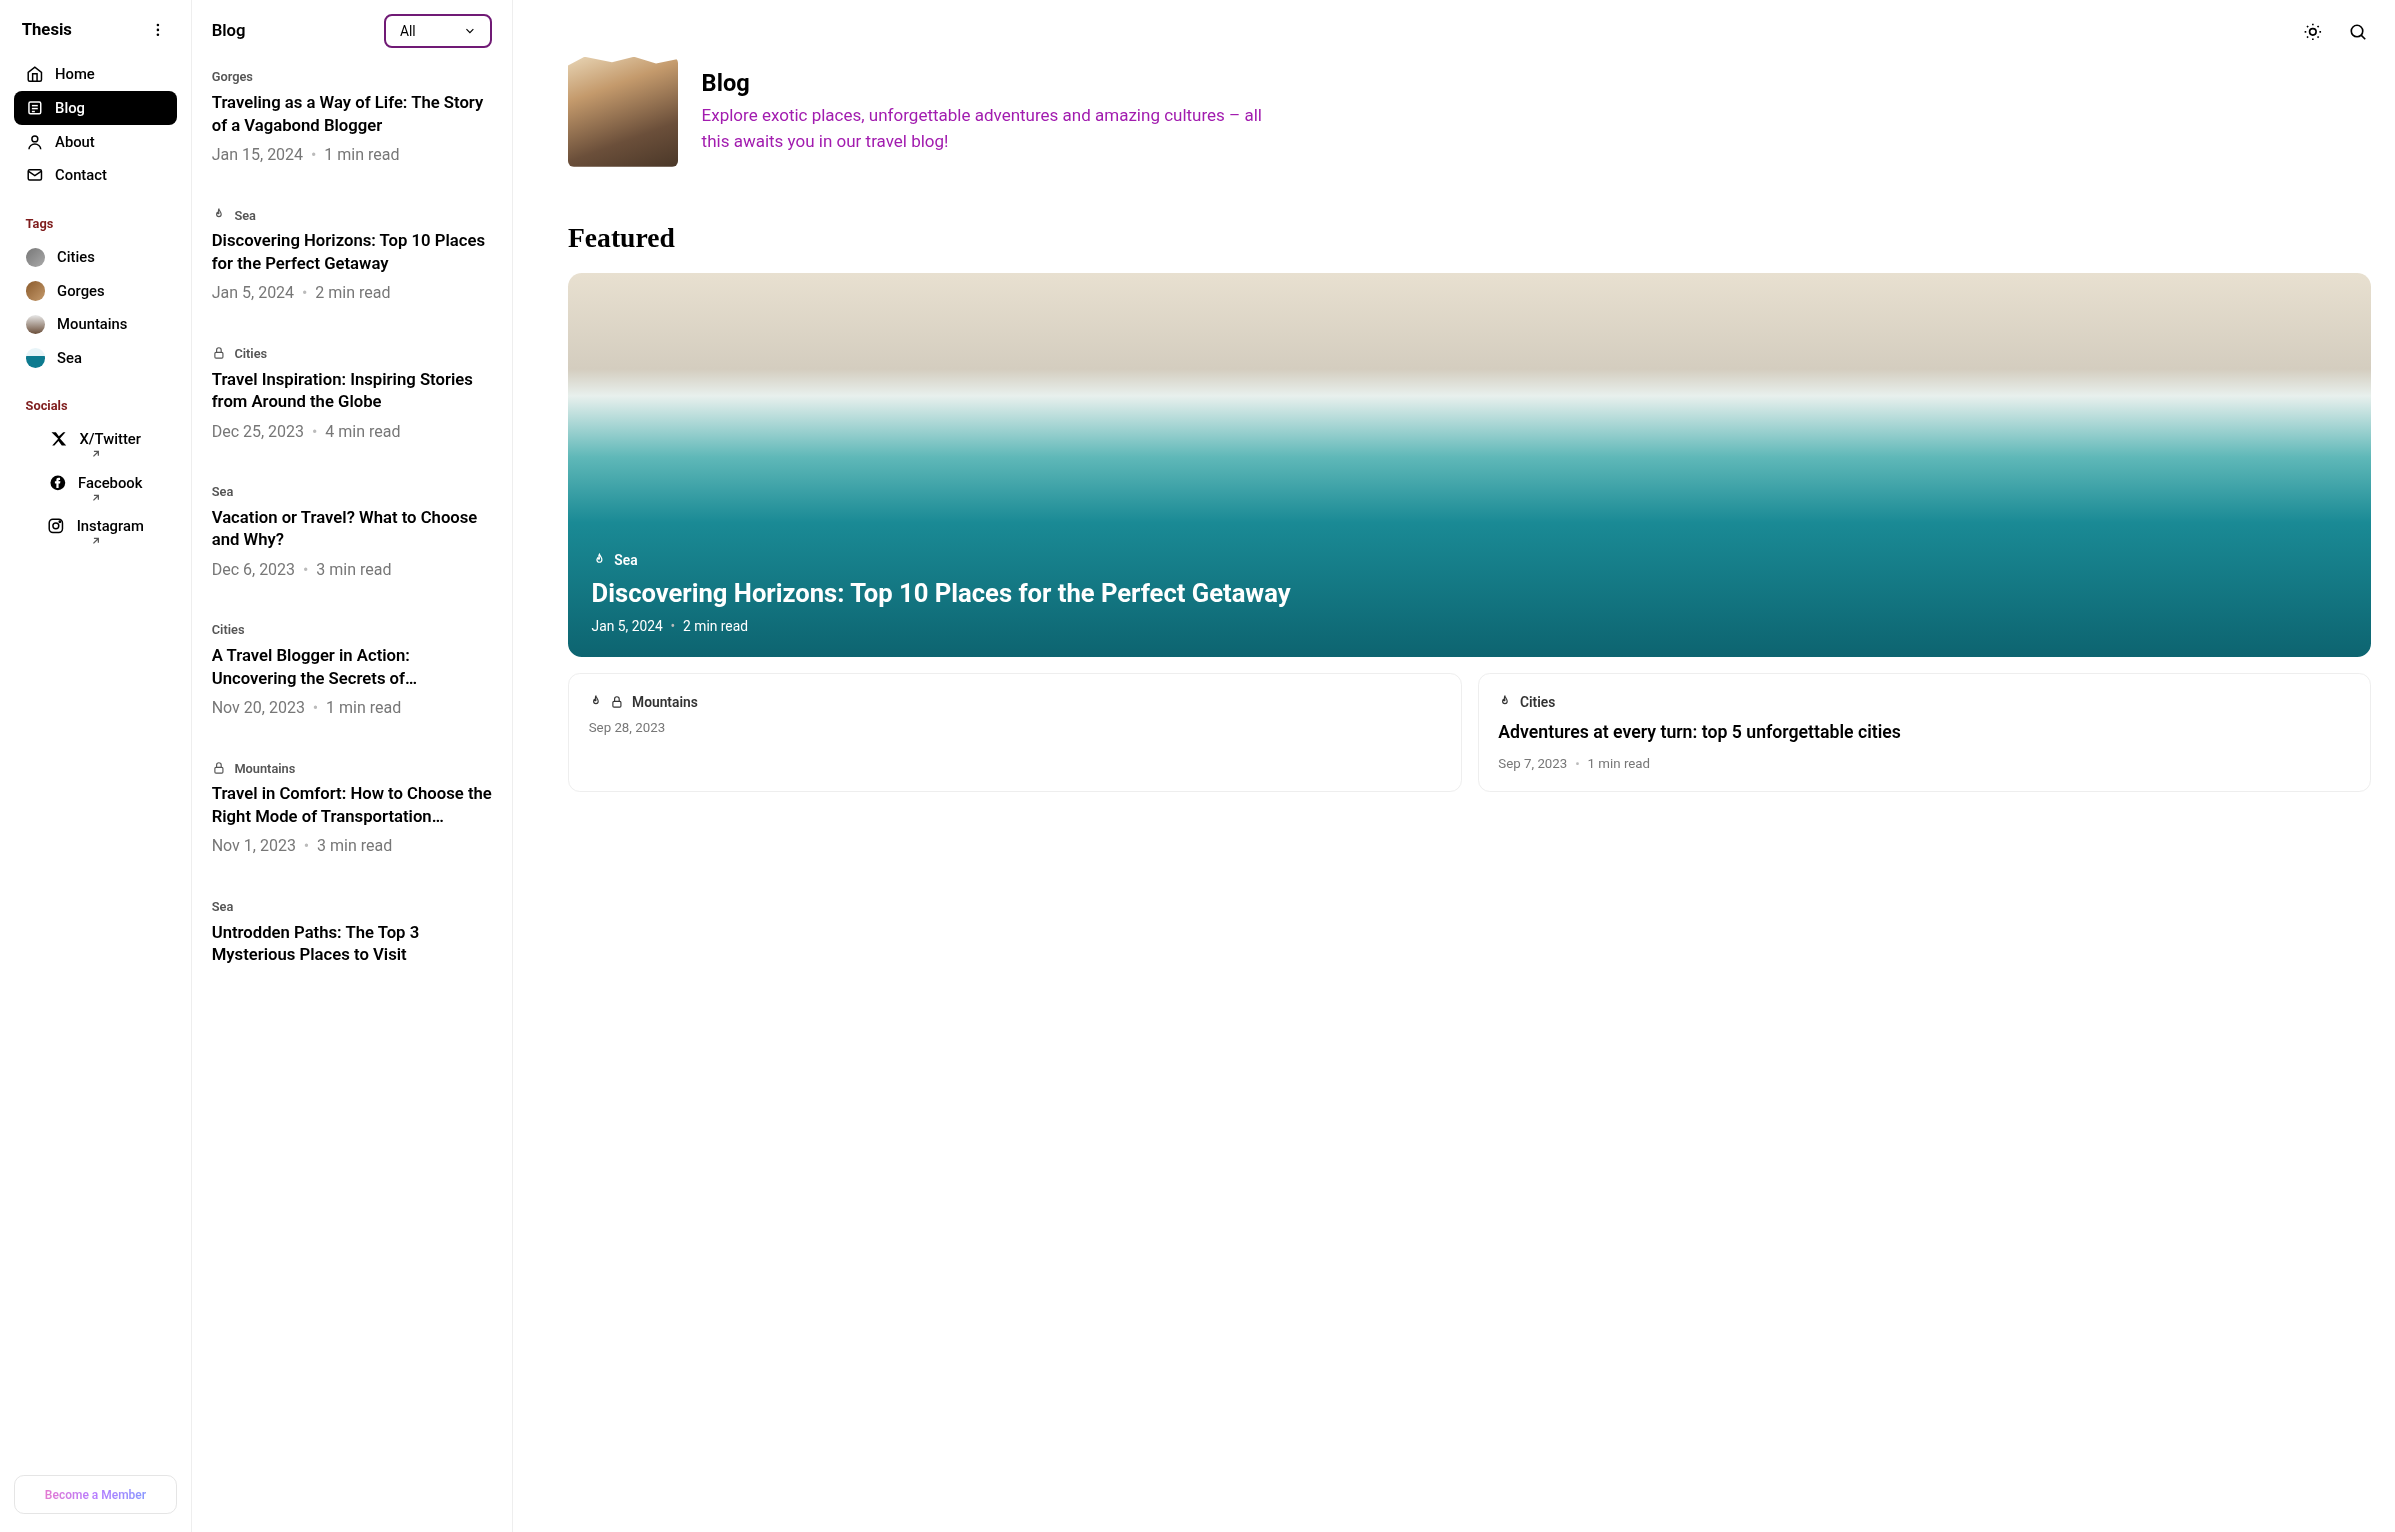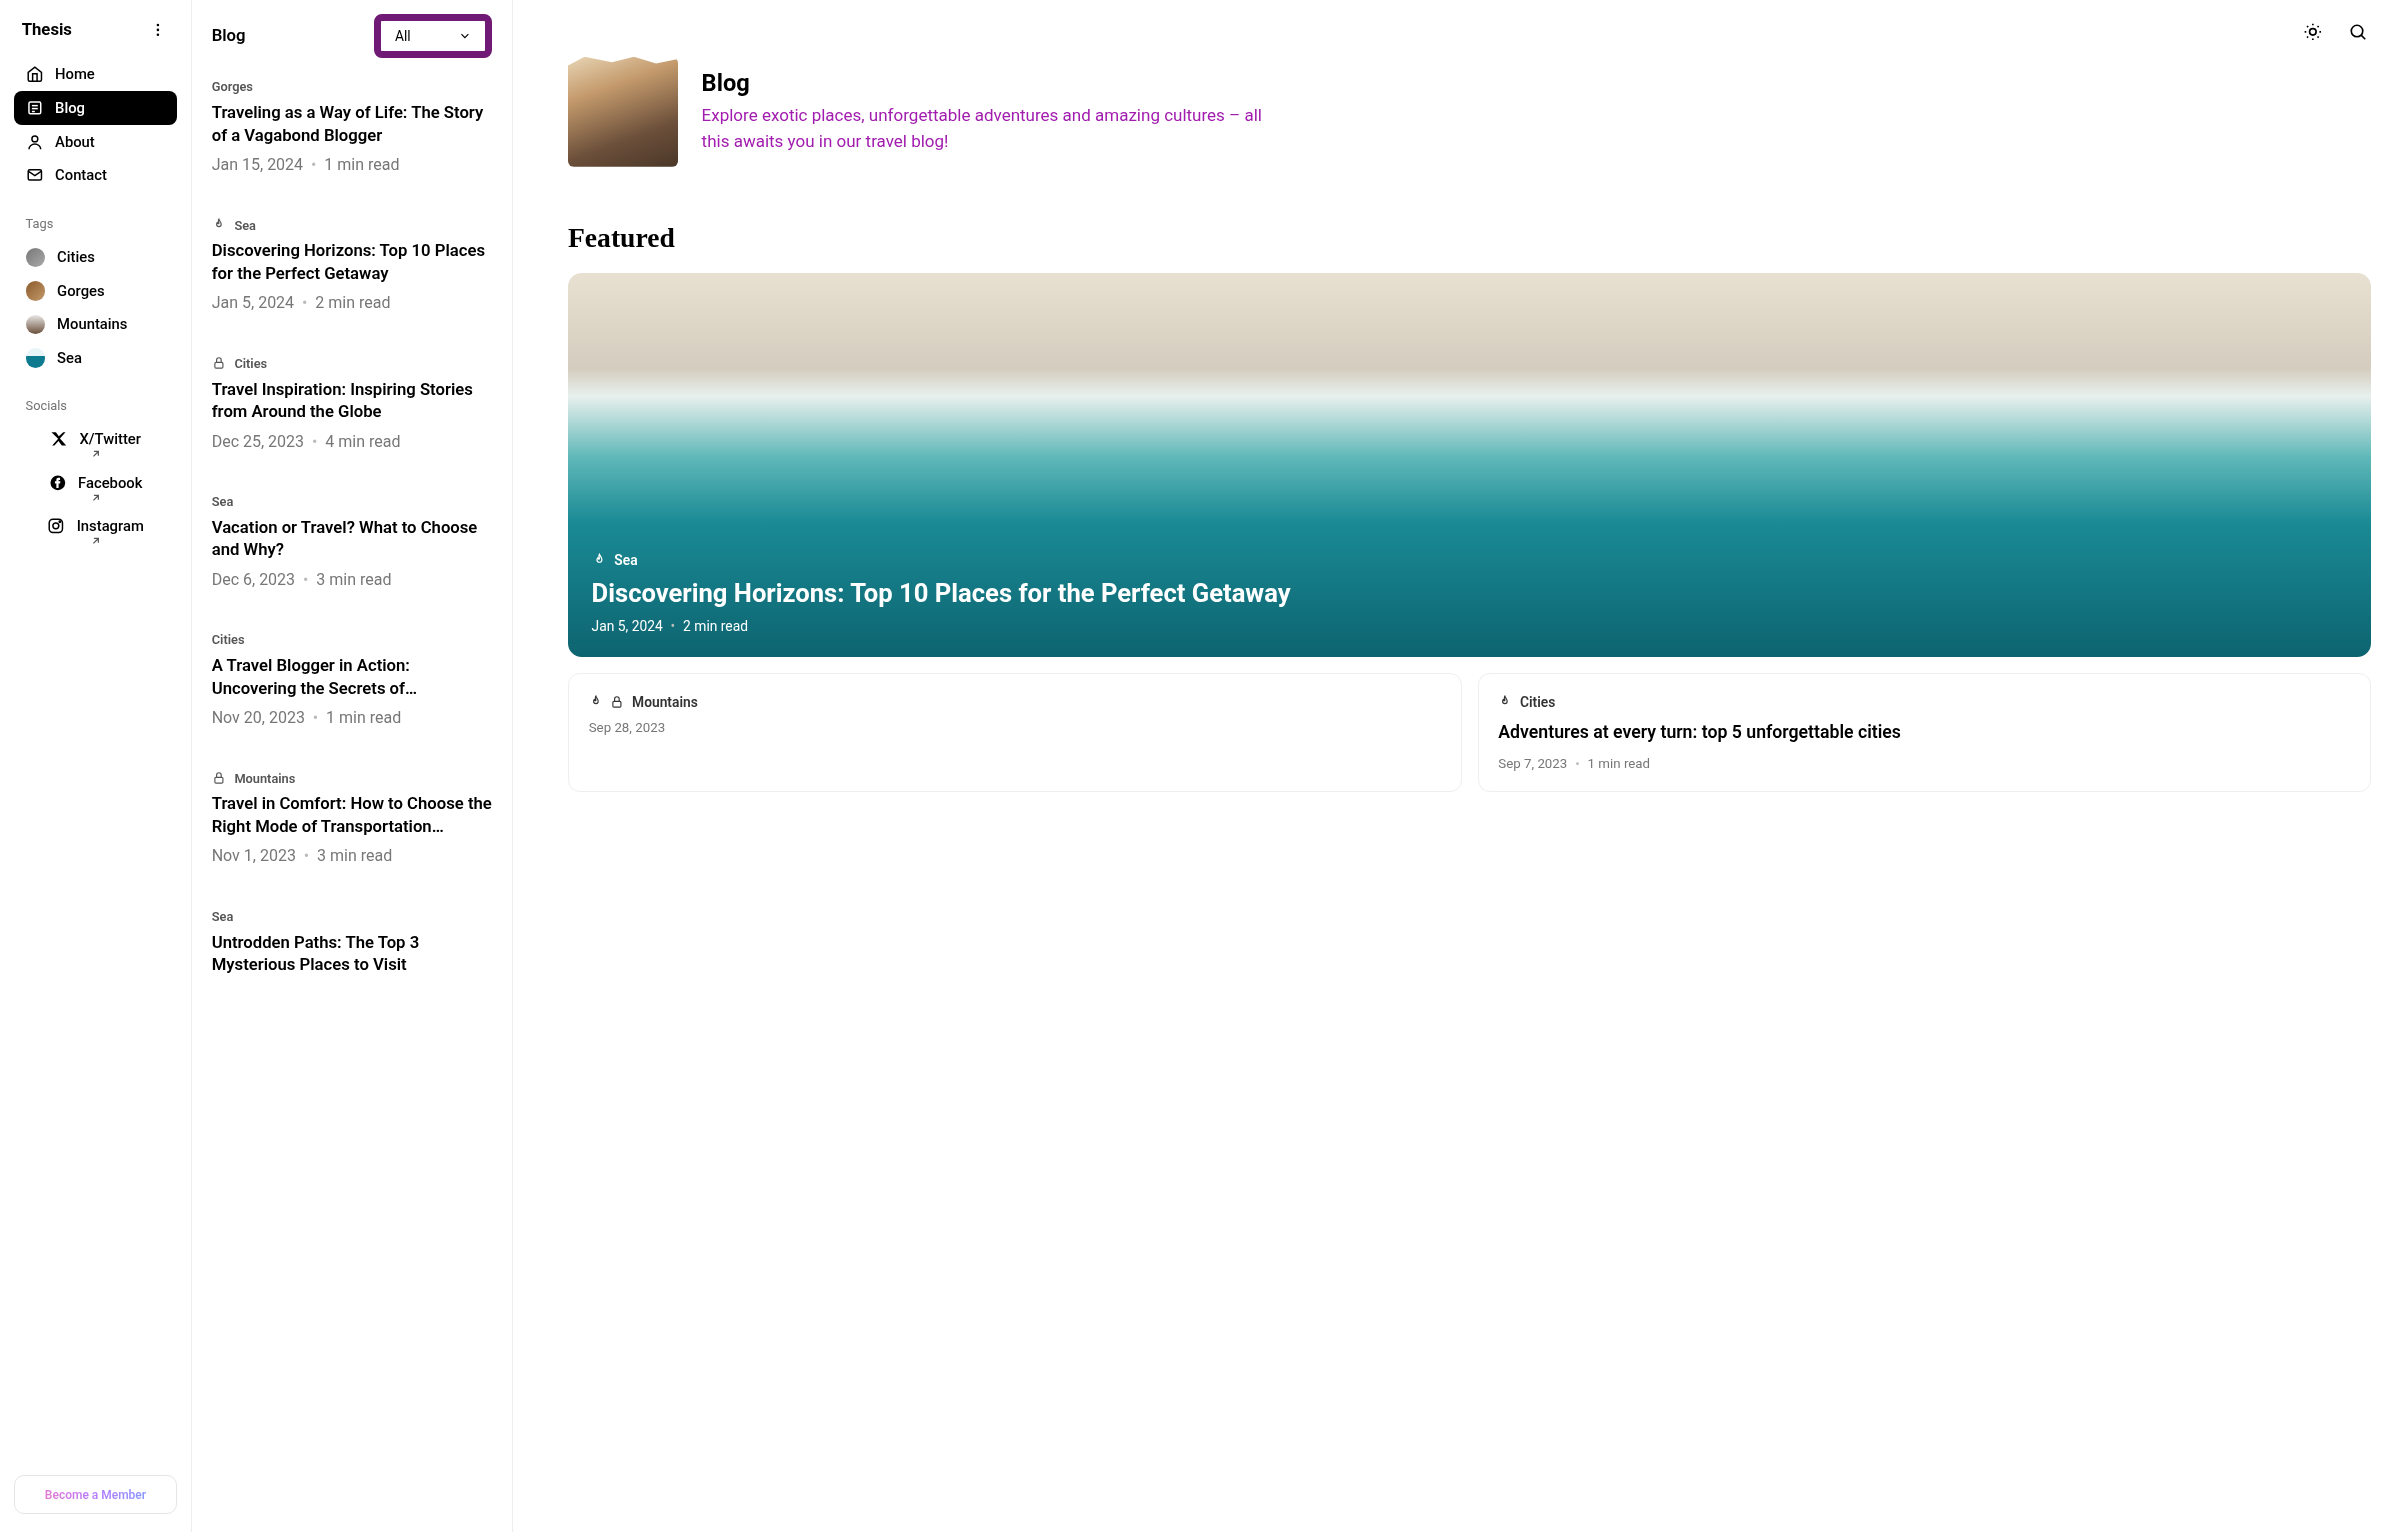--- a/index.html
+++ b/index.html
@@ -8,38 +8,38 @@
 
 
 .sidebar { width: 192px; border-right: 1px solid #eee; padding: 17.7px 13.8px; display: flex; flex-direction: column; background: #fff; }
 .sidebar-header { display: flex; justify-content: space-between; align-items: center; padding: 0 7.9px 15.8px 7.9px; }
 .site-title { font-weight: 700; font-size: 16.7px; }
 .more-btn { background: none; border: none; cursor: pointer; padding: 3.9px; color: #000; }
 .nav-list { list-style: none; margin-bottom: 23.6px; }
 .nav-item { display: flex; align-items: center; gap: 11.8px; padding: 7.9px 11.8px; border-radius: 7.9px; cursor: pointer; font-size: 14.8px; font-weight: 500; }
 .nav-item.active { background: #000; color: #fff; }
 .nav-icon { width: 17.7px; height: 17.7px; display: flex; align-items: center; justify-content: center; }
-.section-label { font-size: 12.8px; color: #737373; padding: 0 11.8px 9.9px; font-weight: 400; }
+.section-label { font-size: 12.8px; color: #7f1d1d; padding: 0 11.8px 9.9px; font-weight: 700; }
 .tag-list, .social-list { list-style: none; margin-bottom: 23.6px; }
 .tag-item { display: flex; align-items: center; gap: 11.8px; padding: 6.9px 11.8px; cursor: pointer; font-size: 14.8px; font-weight: 500; }
 .tag-thumb { width: 19.7px; height: 19.7px; border-radius: 50%; background: #ccc; }
 .tag-thumb.cities { background: linear-gradient(135deg,#777,#aaa); }
 .tag-thumb.gorges { background: linear-gradient(135deg,#8b5a2b,#c49a6c); }
 .tag-thumb.mountains { background: linear-gradient(180deg,#e8e8e8,#6b4f3a); }
 .tag-thumb.sea { background: linear-gradient(180deg,#e8f4f8 40%,#0d7a8f 40%); }
 .social-item { display: flex; align-items: center; justify-content: space-between; padding: 6.9px 11.8px; cursor: pointer; font-size: 14.8px; font-weight: 500; flex-direction: column; }
 .social-left { display: flex; align-items: center; gap: 11.8px; }
 .ext-icon { color: #555; }
 .member-btn { margin-top: auto; border: 1px solid #e5e5e5; border-radius: 9.9px; padding: 11.8px; text-align: center; cursor: pointer; font-size: 12px; font-weight: 600; background: linear-gradient(90deg,#ff7ab6,#b57cff,#6ea8ff); -webkit-background-clip: text; background-clip: text; color: transparent; }
 
 
 .middle { width: 321px; border-right: 1px solid #eee; padding: 13.8px 19.7px 0; overflow-y: auto; }
 .middle-header { display: flex; justify-content: space-between; align-items: center; margin-bottom: 21.7px; }
 .middle-title { font-size: 16.7px; font-weight: 600; }
-.filter-select { border: 7px solid #701a75; border-radius: 7.9px; padding: 6.9px 13.8px; font-size: 13.8px; display: flex; align-items: center; gap: 47px; cursor: pointer; background: #fff; }
+.filter-select { border: 2px solid #701a75; border-radius: 7.9px; padding: 6.9px 13.8px; font-size: 13.8px; display: flex; align-items: center; gap: 47px; cursor: pointer; background: #fff; }
 .post-item { padding-bottom: 21.7px; margin-bottom: 21.7px; cursor: pointer; }
 .post-meta-row { display: flex; align-items: center; gap: 7.9px; margin-bottom: 7.9px; }
 .post-tag { font-size: 12.8px; font-weight: 600; color: #555; }
 .post-badge { width: 14.8px; height: 14.8px; color: #555; }
 .post-title { font-size: 16.7px; font-weight: 600; line-height: 1.35; margin-bottom: 7.9px; }
 .post-date-row { font-size: 16px; color: #777; display: flex; align-items: center; gap: 7.9px; }
 .dot { color: #bbb; }
 
 
 .main { flex: 1; padding: 13.8px 23.6px 39px 55px; overflow-y: auto; position: relative; }

